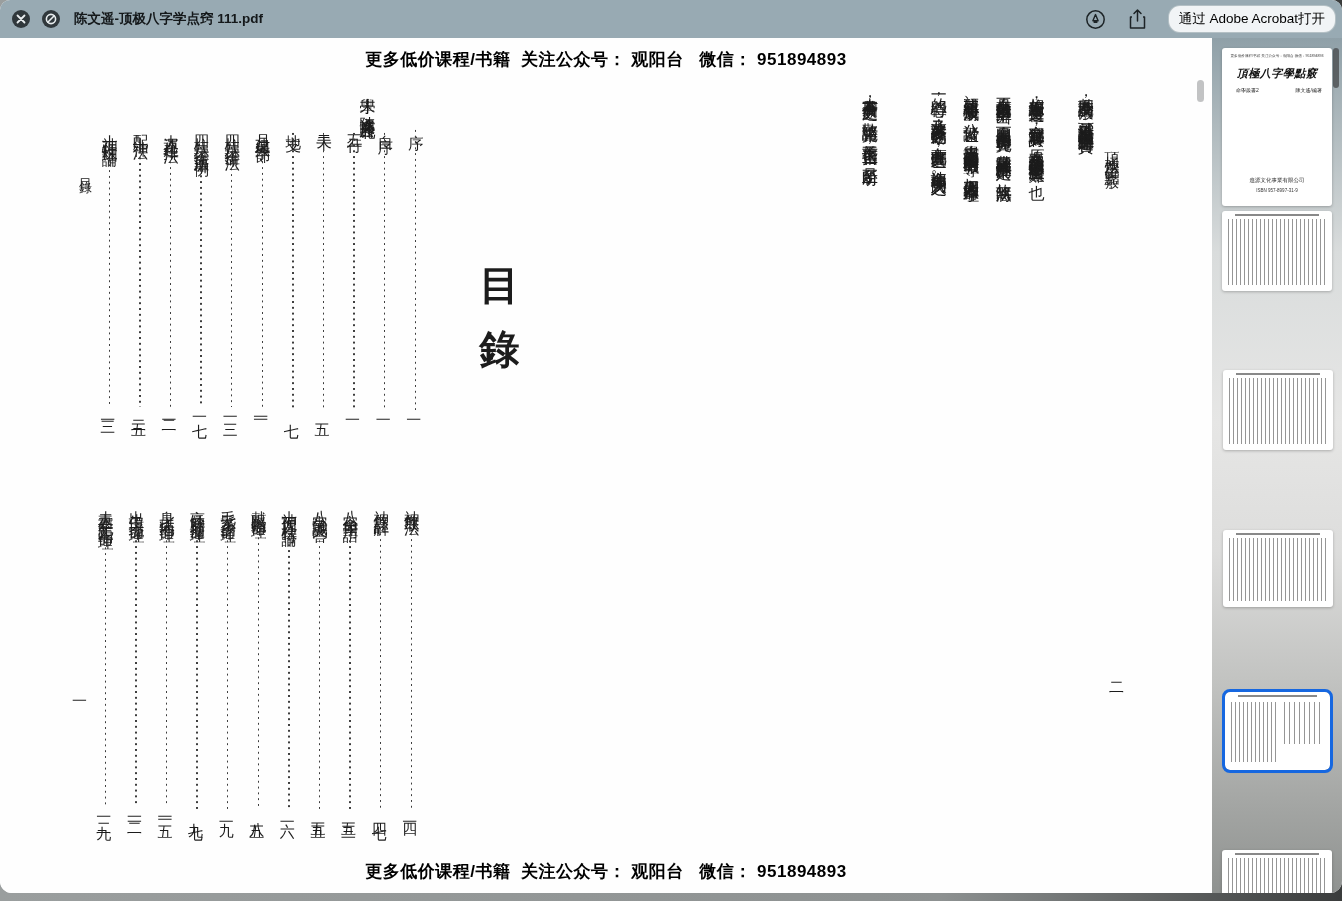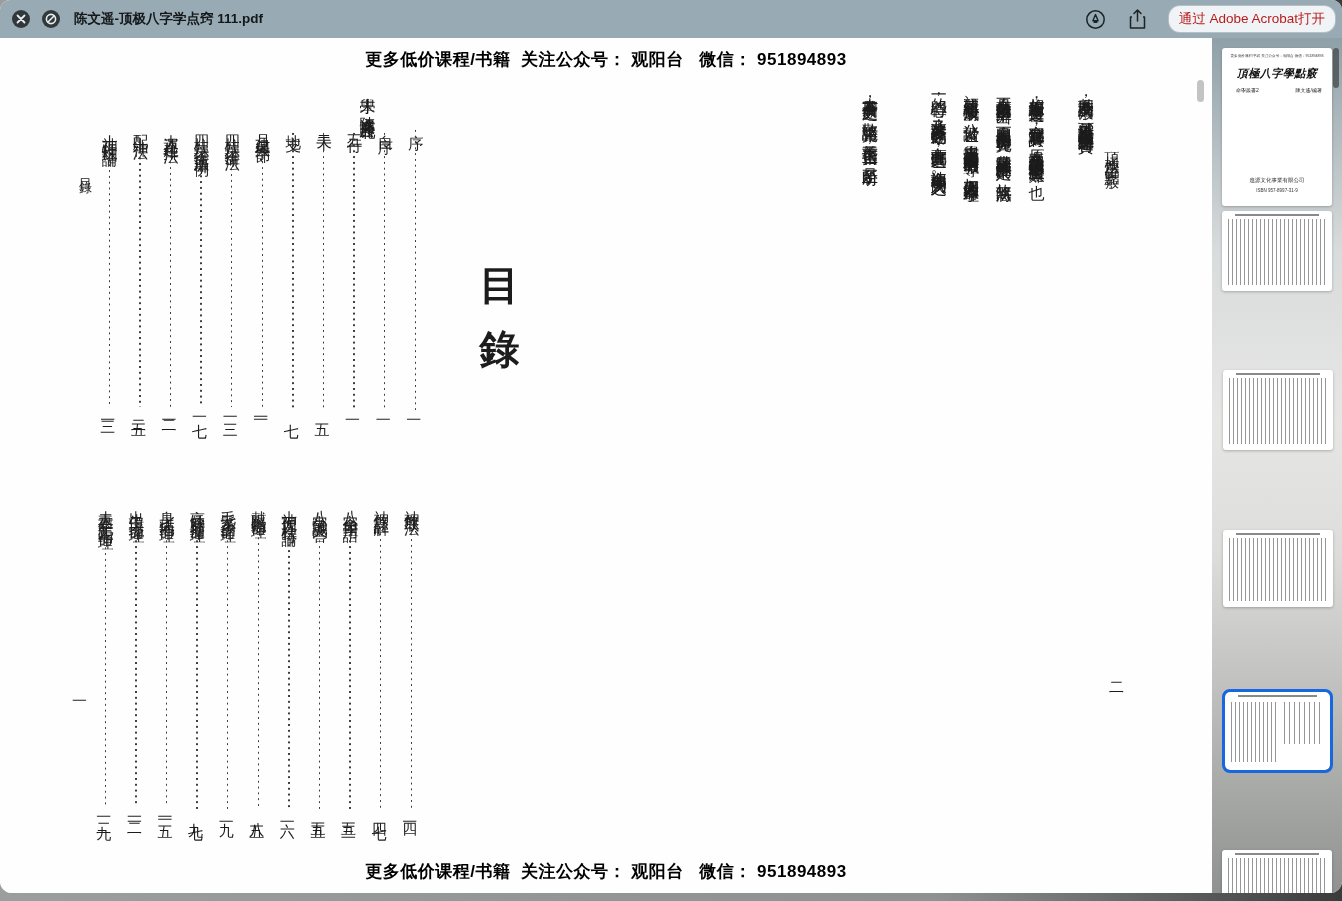--- a/index.html
+++ b/index.html
@@ -27,21 +27,21 @@
   .tb-circle svg{display:block}
   .tb-title{
     margin-left:14px;font-size:13.5px;font-weight:700;color:#14181a;
     white-space:nowrap;
   }
   .tb-right{margin-left:auto;display:flex;align-items:center;}
   .tb-tool{width:24px;height:24px;display:flex;align-items:center;justify-content:center;margin-right:18px;}
   .acrobat-btn{
     height:26px;padding:0 10px;margin-right:6px;
     background:rgba(248,251,252,.92);border:1px solid rgba(120,140,148,.5);
-    border-radius:12px;font-size:13.5px;color:#b91c1c;display:flex;align-items:center;
+    border-radius:12px;font-size:13.5px;color:#000000;display:flex;align-items:center;
     white-space:nowrap;
   }
   
   .content{position:absolute;left:0;top:38px;right:0;bottom:0;display:flex;justify-content:center;}
   .page{
     position:relative;flex:1 1 auto;background:#fefefe;overflow:hidden;
     font-family:"DejaVu Serif","Liberation Serif",serif;color:#1c1c1c;
   }
   
   .banner{

